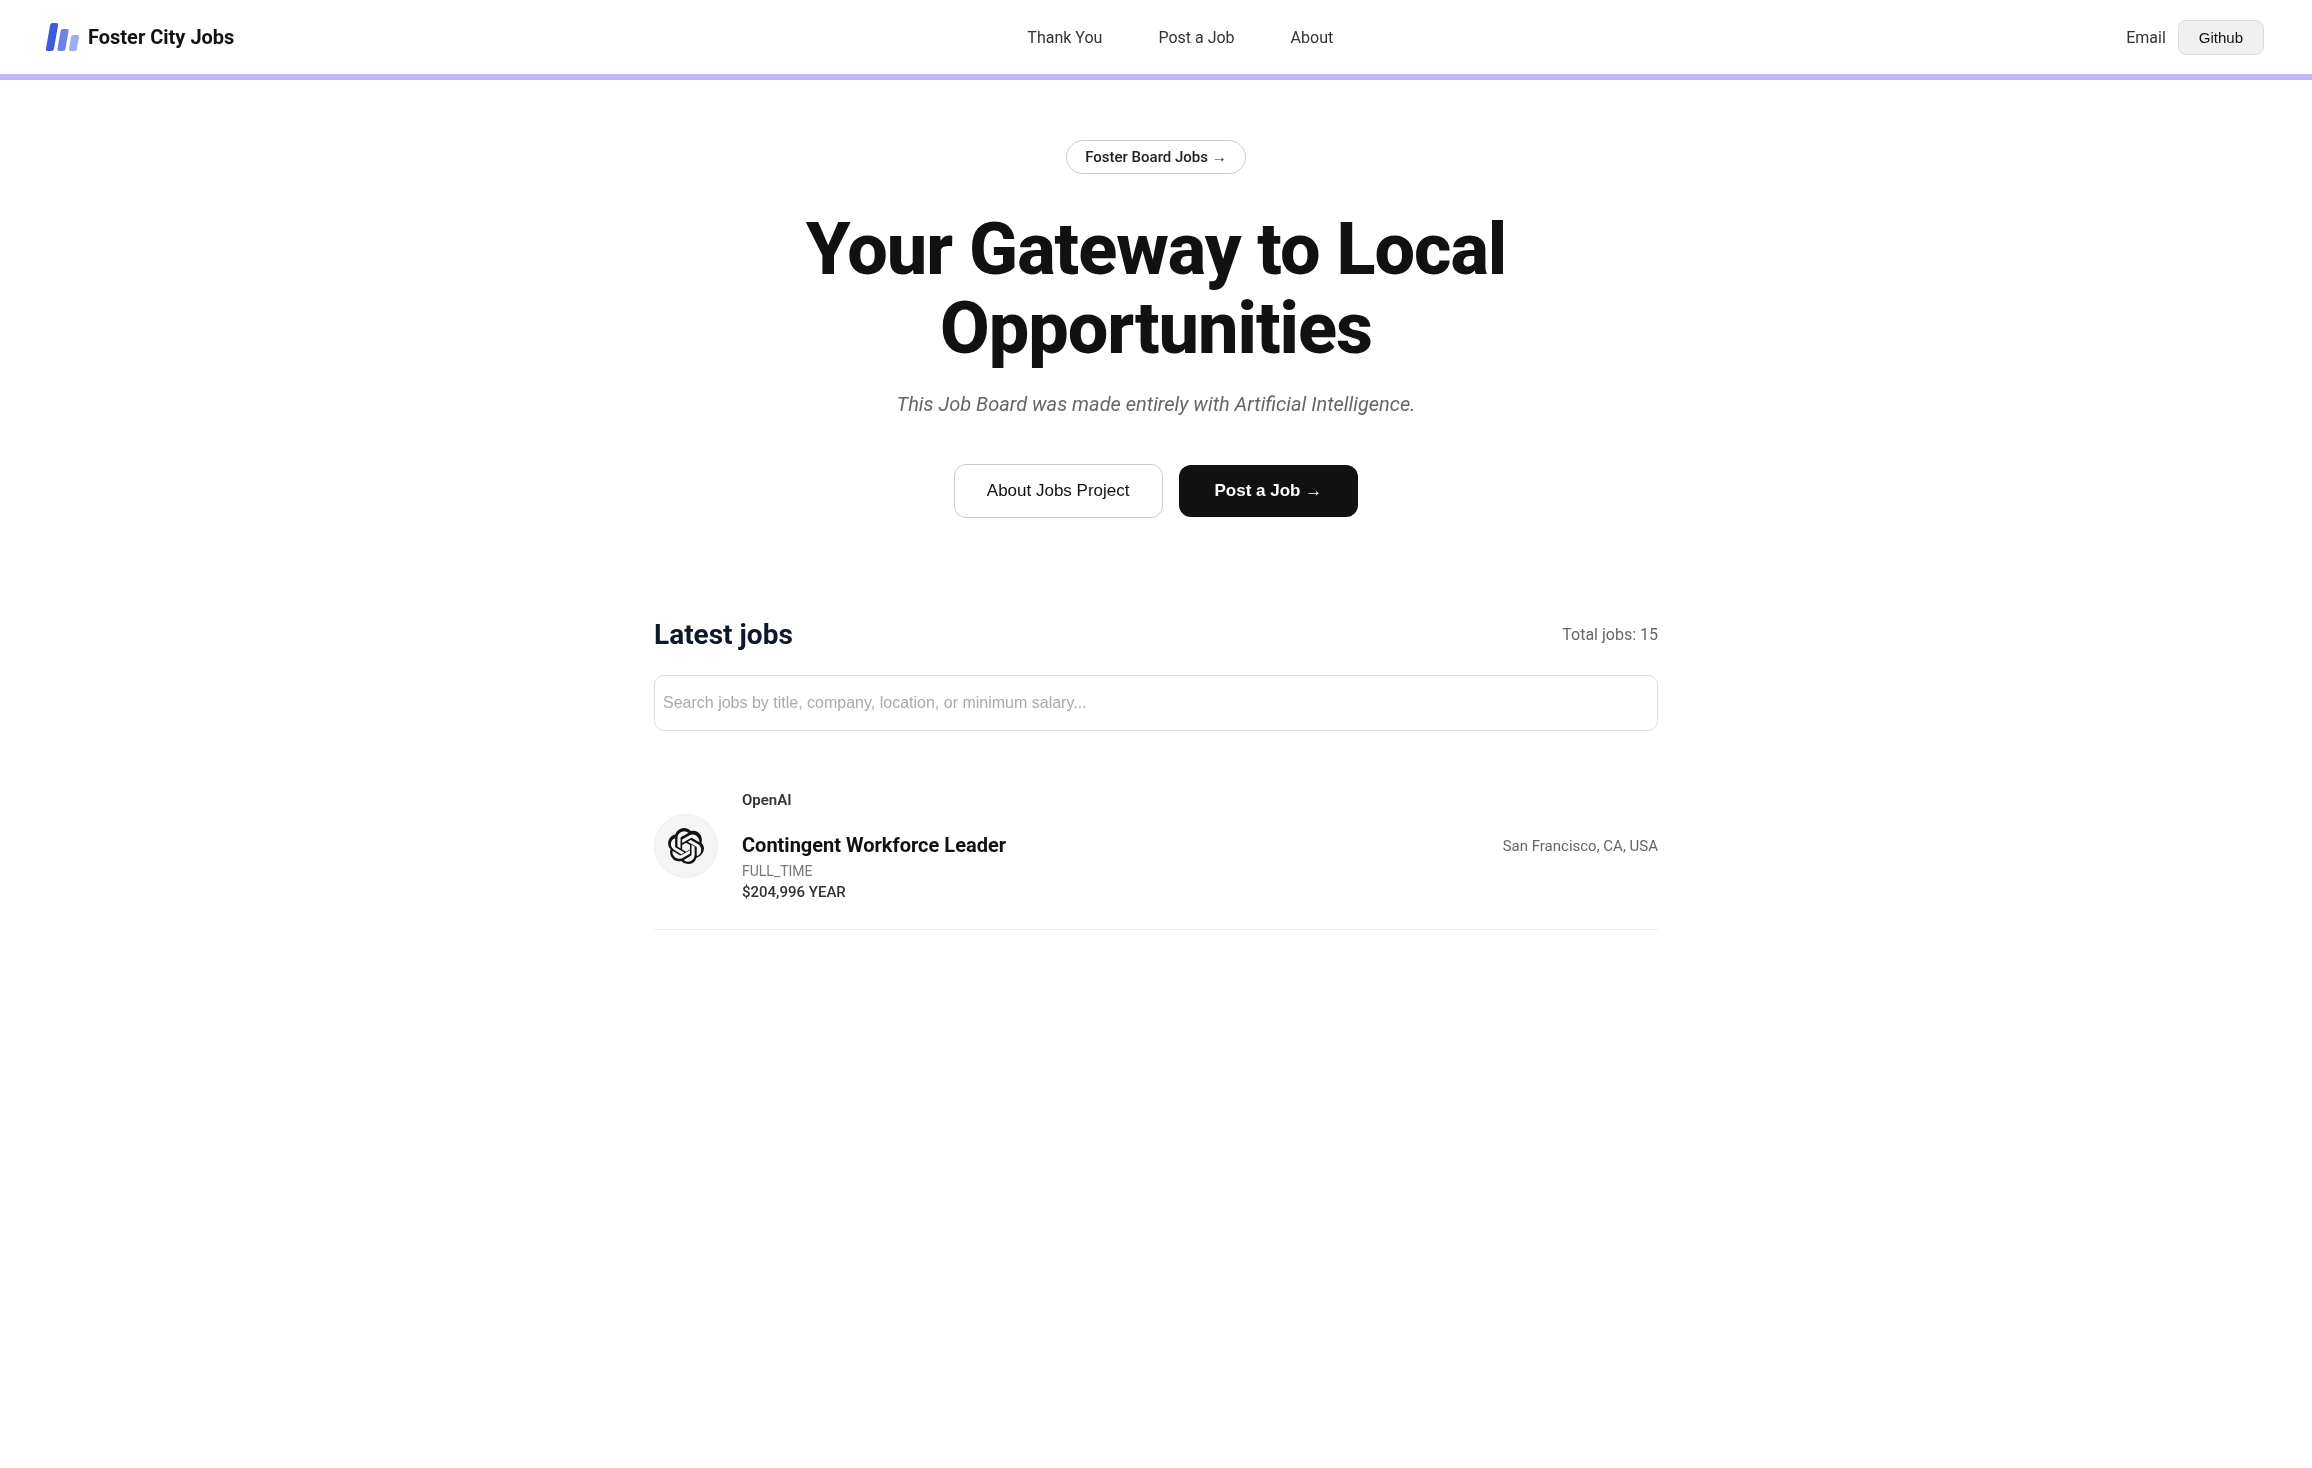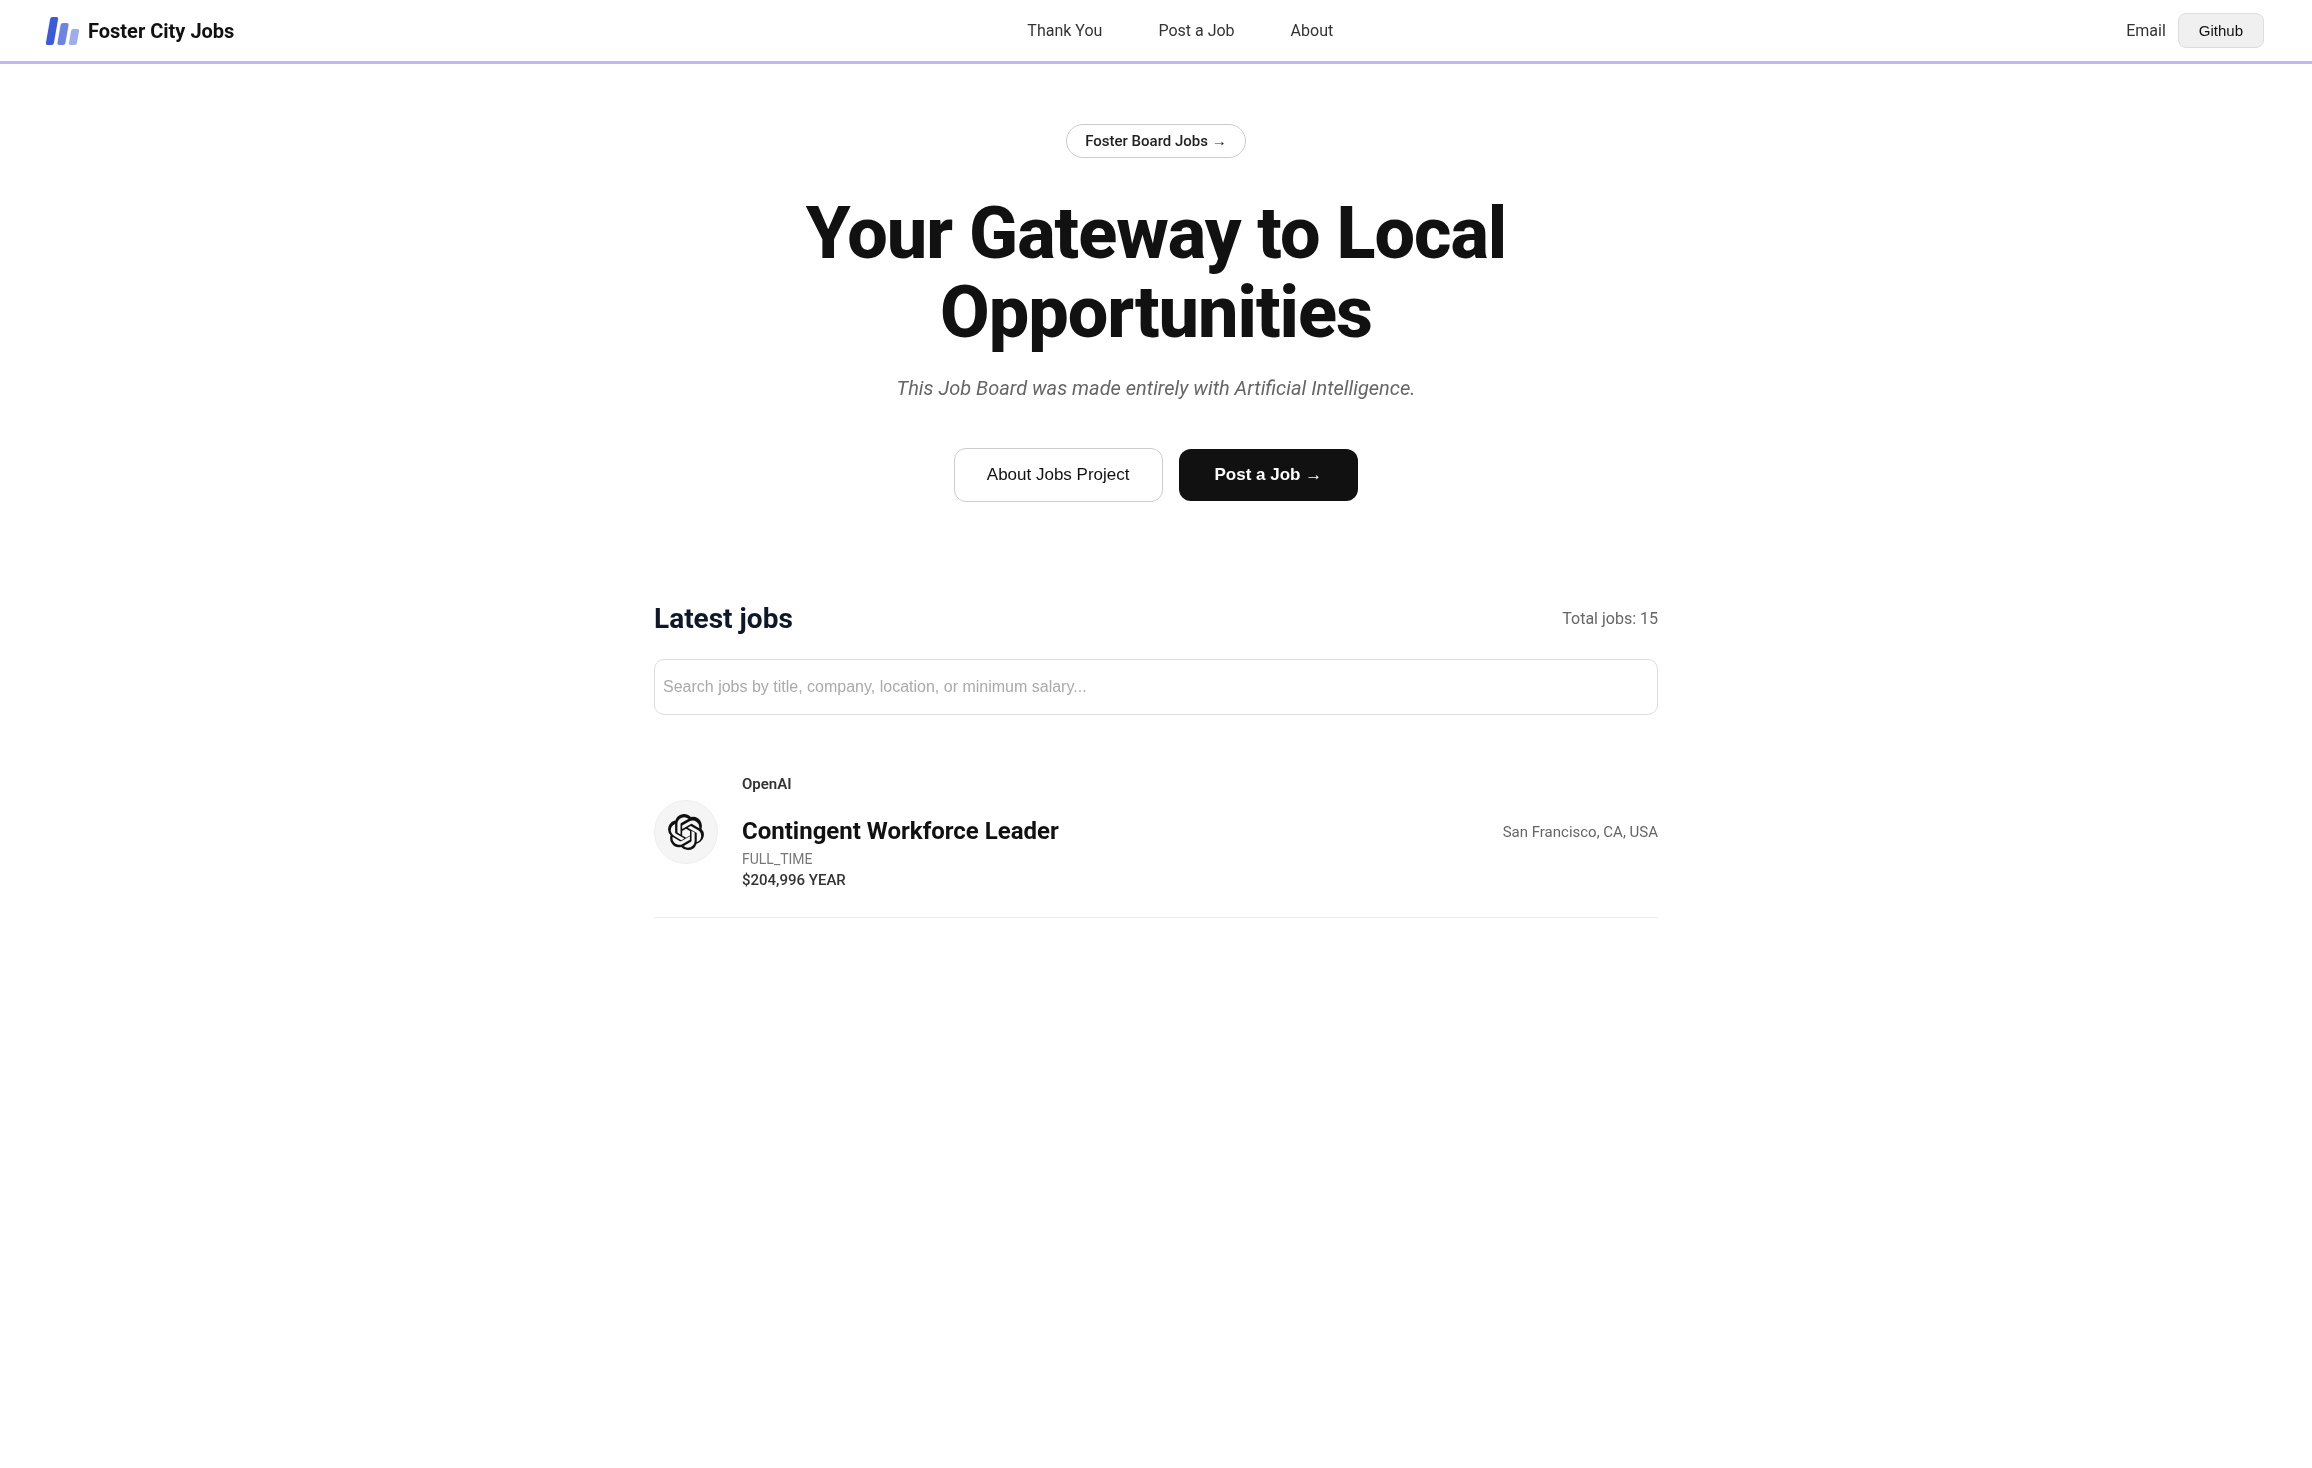--- a/index.html
+++ b/index.html
@@ -14,22 +14,22 @@
       color: #111111;
       min-height: 100vh;
     }
 
     
     .navbar {
       display: flex;
       align-items: center;
       justify-content: space-between;
       padding: 0 48px;
-      height: 64px;
-      border-bottom: 3px solid #c4b5fd;
+      height: 80px;
+      border-bottom: 6px solid #c4b5fd;
       background: #fff;
     }
 
     .navbar-left {
       display: flex;
       align-items: center;
       gap: 10px;
     }
 
     .navbar-logo-icon {
@@ -247,21 +247,21 @@
     }
 
     .job-company {
       font-size: 15px;
       font-weight: 600;
       color: #333;
       margin-bottom: 4px;
     }
 
     .job-title {
-      font-size: 24px;
+      font-size: 20px;
       font-weight: 700;
       color: #111;
       margin-bottom: 6px;
       margin-top: 24px;
     }
 
     .job-type {
       font-size: 14px;
       color: #777;
       margin-bottom: 4px;

